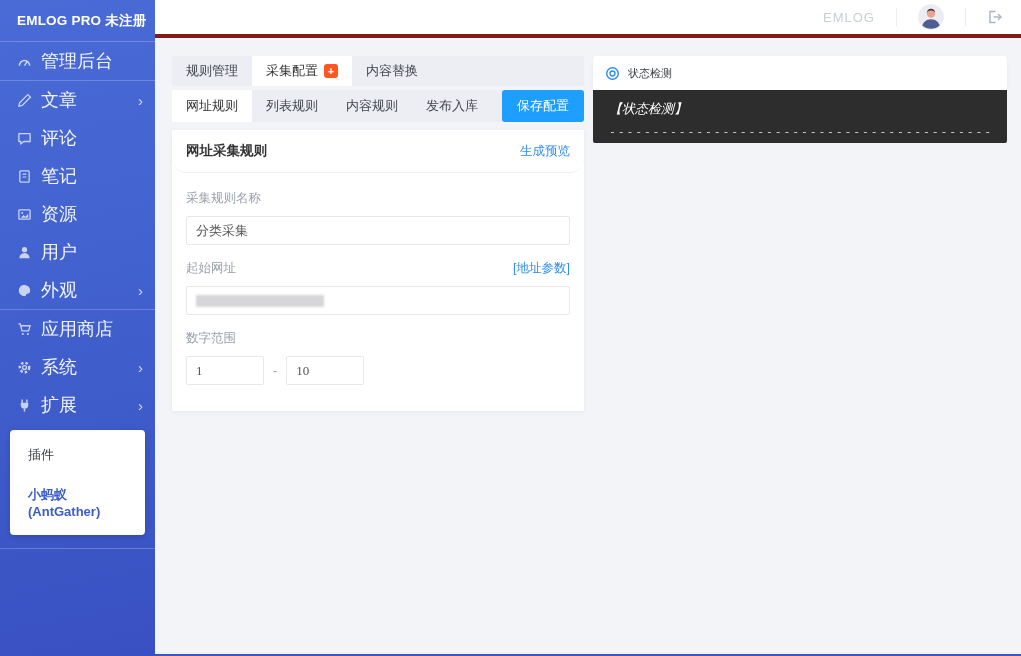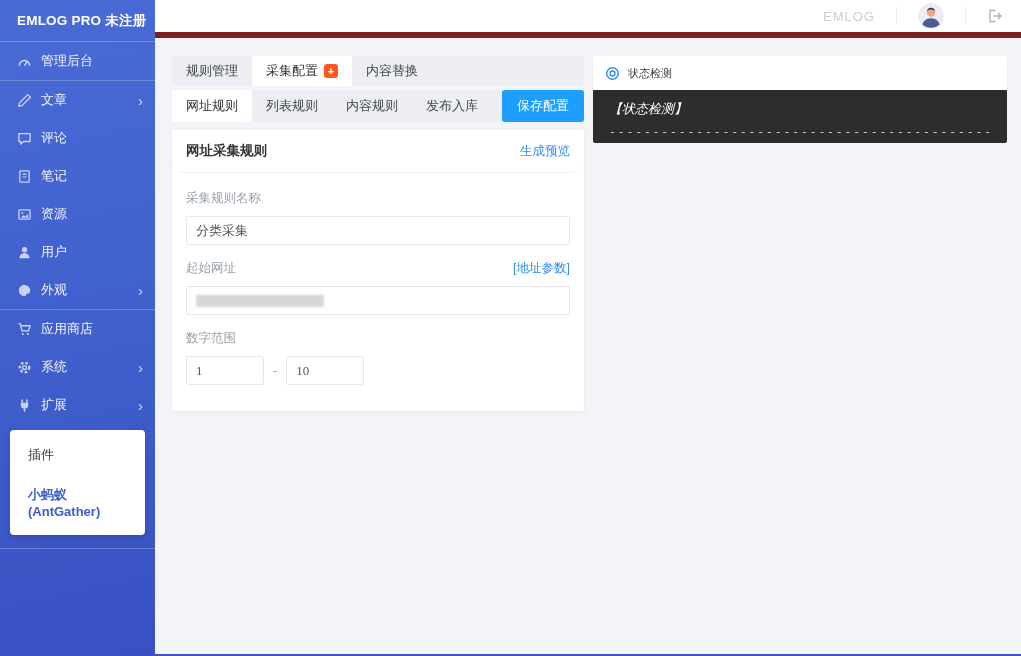--- a/index.html
+++ b/index.html
@@ -25,34 +25,34 @@
     white-space:nowrap;
   }
   .side-divider { height:1px; background:rgba(255,255,255,.22); }
   .side-item {
     height:38px; display:flex; align-items:center;
     padding:0 12px 0 17px; cursor:pointer;
     color:rgba(255,255,255,.93);
   }
   .side-item .sicon { width:15px; height:15px; margin-right:9px; color:rgba(255,255,255,.72); flex:0 0 auto; display:inline-flex; }
   .side-item .sicon svg { width:15px; height:15px; }
-  .side-item .slabel { flex:1; font-size:13px; }
+  .side-item .slabel { flex:1; font-size:18px; }
   .side-item .chev { color:rgba(255,255,255,.75); font-size:15px; line-height:1; }
   .submenu {
     background:#fff; margin:6px 10px 0 10px; border-radius:4px;
     padding:5px 0; box-shadow:0 2px 6px rgba(0,0,0,.15);
   }
   .submenu-item { padding:11px 18px; font-size:13px; color:#3a3f45; cursor:pointer; }
   .submenu-item.active { color:#3b5bd0; font-weight:bold; }
   .side-divider.below-submenu { margin-top:13px; }
 
   
   .topbar {
     position:absolute; left:155px; top:0; right:0; height:38px;
-    background:#fff; border-bottom:6px solid #7f1d1d;
+    background:#fff; border-bottom:4px solid #7f1d1d;
     display:flex; align-items:center; justify-content:flex-end;
     padding-right:18px; z-index:4;
   }
   .topbar .site-label { color:#c9ced8; font-size:13px; letter-spacing:1px; cursor:pointer; }
   .topbar .vdiv { width:1px; height:18px; background:#ececf0; margin:0 21px; }
   .avatar { width:26px; height:26px; border-radius:50%; overflow:hidden; cursor:pointer; flex:0 0 auto; }
   .avatar svg { display:block; }
   .logout { color:#aab2bf; display:inline-flex; cursor:pointer; }
   .logout svg { width:16px; height:16px; }
 

